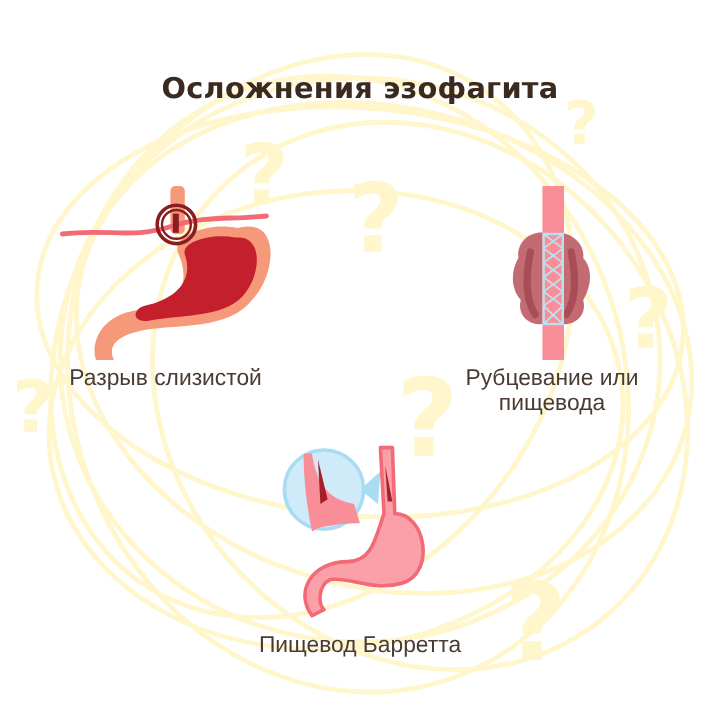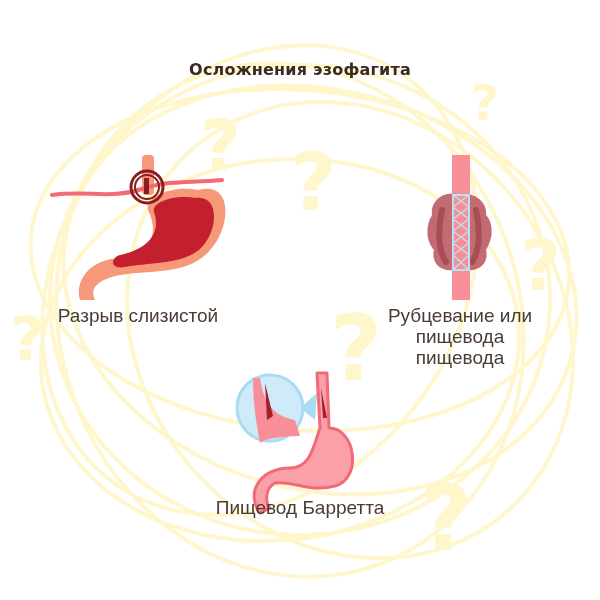--- a/index.html
+++ b/index.html
@@ -1,22 +1,22 @@
 <!DOCTYPE html>
 <html><head>
 <meta charset="utf-8">
 <style>
   html, body { margin:0; padding:0; }
   body { width:600px; height:600px; background:#ffffff; position:relative; overflow:hidden; font-family:"Liberation Sans", sans-serif; }
   .bg { position:absolute; left:0; top:0; width:600px; height:600px; }
-  .title { position:absolute; left:0; top:60px; width:600px; text-align:center; font-family:"DejaVu Sans", sans-serif; font-weight:bold; font-size:16px; color:#3a2a20; letter-spacing:0.2px; }
+  .title { position:absolute; left:0; top:60px; width:600px; text-align:center; font-family:"DejaVu Sans", sans-serif; font-weight:bold; font-size:24px; color:#3a2a20; letter-spacing:0.2px; }
   .caption { position:absolute; text-align:center; font-size:19px; line-height:21px; color:#4a3c34; }
   .cap1 { left:48px; top:305px; width:180px; }
   .cap2 { left:360px; top:305px; width:200px; }
-  .cap3 { left:210px; top:497px; width:180px; }
+  .cap3 { left:210px; top:527px; width:180px; }
   .illus { position:absolute; }
 </style>
 </head>
 <body>
 
 <svg class="bg" viewBox="0 0 600 600">
   <g fill="none" stroke="#fff6cc" stroke-width="4">
     <ellipse cx="300" cy="300" rx="250" ry="235"></ellipse>
     <ellipse cx="290" cy="320" rx="230" ry="260" transform="rotate(-20 290 320)"></ellipse>
     <ellipse cx="320" cy="290" rx="260" ry="200" transform="rotate(15 320 290)"></ellipse>
@@ -54,21 +54,20 @@
 <svg class="illus" style="left:420px;top:150px;" width="80" height="150" viewBox="0 0 80 150">
   <path d="M12 65 C10 50 25 40 38 45 C50 40 68 50 66 65 C75 75 72 90 66 100 C70 115 55 125 40 118 C25 125 10 115 14 100 C5 90 6 75 12 65 Z" fill="#c36b72"></path>
   <path d="M22 60 C18 80 18 100 26 112" stroke="#a84c55" stroke-width="6" fill="none" stroke-linecap="round"></path>
   <path d="M56 60 C60 80 60 100 52 112" stroke="#a84c55" stroke-width="6" fill="none" stroke-linecap="round"></path>
   <rect x="32" y="5" width="18" height="145" fill="#f88f98"></rect>
   <rect x="33" y="45" width="16" height="75" fill="none" stroke="#bde0f0" stroke-width="2"></rect>
   <path d="M33 45 L49 57 M49 45 L33 57 M33 57 L49 69 M49 57 L33 69 M33 69 L49 81 M49 69 L33 81 M33 81 L49 93 M49 81 L33 93 M33 93 L49 105 M49 93 L33 105 M33 105 L49 120 M49 105 L33 120" stroke="#bde0f0" stroke-width="1.5"></path>
 </svg>
 <div class="caption cap2">
   <div>Рубцевание или пищевода</div>
-  <div>пищевода</div>
 </div>
 
 <svg class="illus" style="left:235px;top:368px;" width="150" height="150" viewBox="0 0 150 150">
   <path d="M65 40 L82 25 L80 52 Z" fill="#a9dbf3"></path>
   <circle cx="35" cy="40" r="33" fill="#cfeaf8" stroke="#a9dbf3" stroke-width="3"></circle>
   <path d="M25 10 C28 30 35 48 60 52 L65 68 C45 68 30 72 30 72 L25 75 C20 50 18 30 18 10 Z" fill="#f88f98"></path>
   <path d="M30 15 L38 48 L32 52 Z" fill="#a3202c"></path>
   <path d="M82 5 L92 5 L94 60 C120 60 128 110 100 118 C75 125 55 112 40 115 C30 120 30 135 35 140 L25 145 C10 125 25 100 55 100 C75 100 78 80 85 60 Z" fill="#fba0a9" stroke="#f16a76" stroke-width="3" stroke-linejoin="round"></path>
   <path d="M86 20 L92 50 L88 50 Z" fill="#a3202c"></path>
 </svg>

